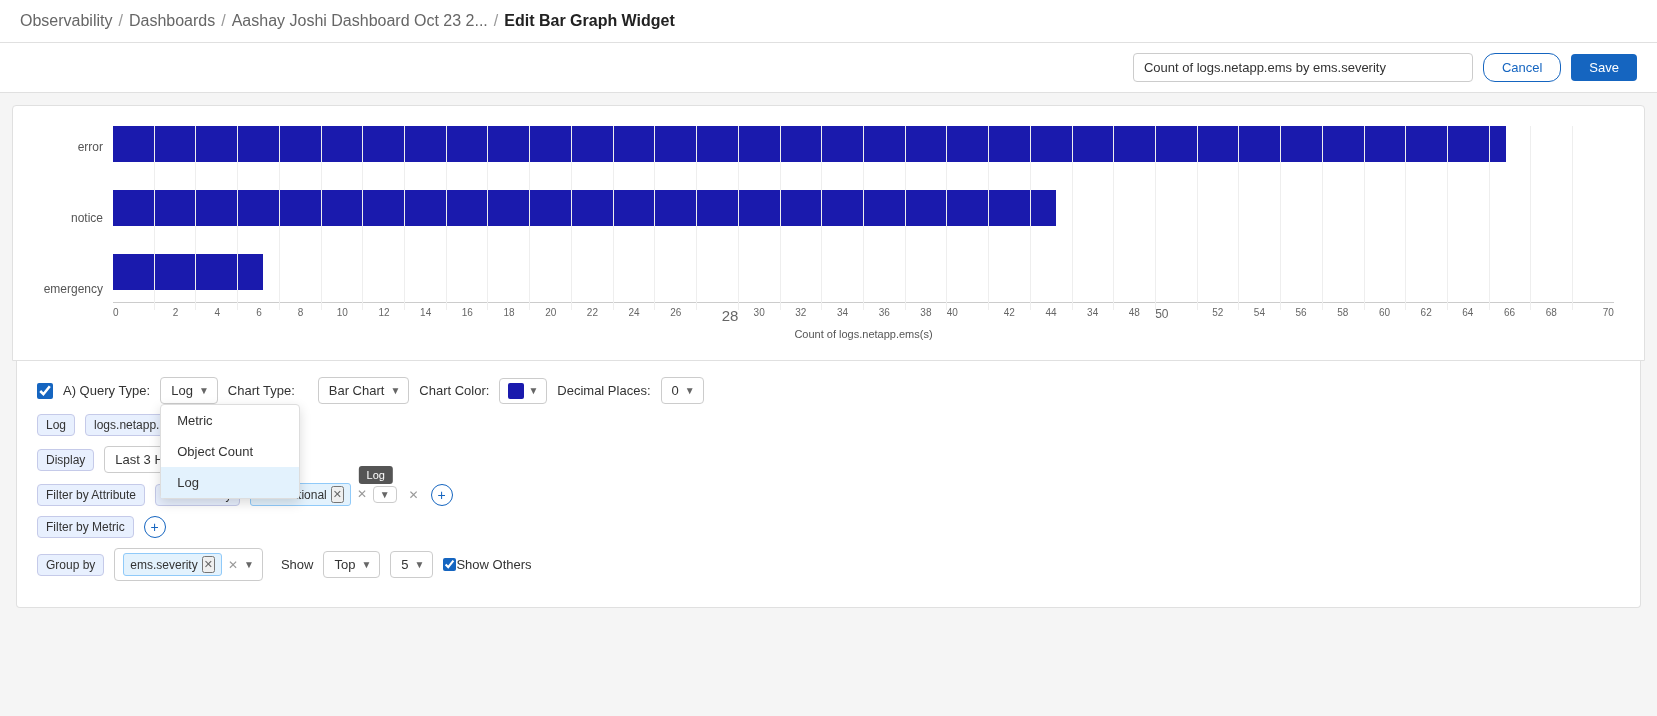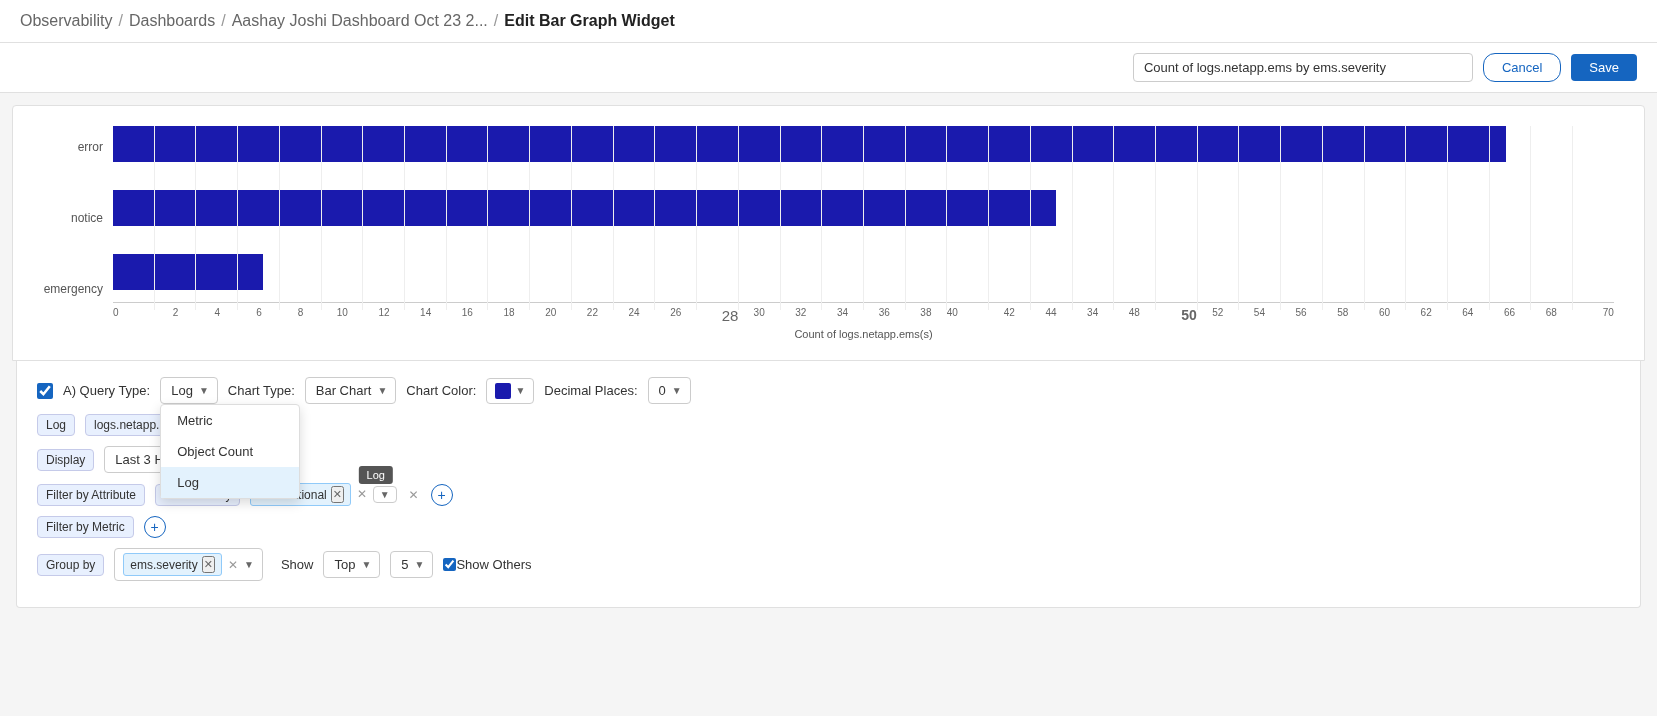--- a/index.html
+++ b/index.html
@@ -274,21 +274,21 @@
         <div style="flex:1;text-align:center;font-size:10px;color:#666;">30</div>
         <div style="flex:1;text-align:center;font-size:10px;color:#666;">32</div>
         <div style="flex:1;text-align:center;font-size:10px;color:#666;">34</div>
         <div style="flex:1;text-align:center;font-size:10px;color:#666;">36</div>
         <div style="flex:1;text-align:center;font-size:10px;color:#666;">38</div>
         <div style="flex:1;text-align:left;font-size:10px;color:#666;">40</div>
         <div style="flex:1;text-align:center;font-size:10px;color:#666;">42</div>
         <div style="flex:1;text-align:center;font-size:10px;color:#666;">44</div>
         <div style="flex:1;text-align:center;font-size:10px;color:#666;">34</div>
         <div style="flex:1;text-align:center;font-size:10px;color:#666;">48</div>
-        <div style="flex:1;text-align:right;font-size:14px;color:#666;font-weight:bold;">50</div>
+        <div style="flex:1;text-align:left;font-size:12px;color:#666;">50</div>
         <div style="flex:1;text-align:center;font-size:10px;color:#666;">52</div>
         <div style="flex:1;text-align:center;font-size:10px;color:#666;">54</div>
         <div style="flex:1;text-align:center;font-size:10px;color:#666;">56</div>
         <div style="flex:1;text-align:center;font-size:10px;color:#666;">58</div>
         <div style="flex:1;text-align:center;font-size:10px;color:#666;">60</div>
         <div style="flex:1;text-align:center;font-size:10px;color:#666;">62</div>
         <div style="flex:1;text-align:center;font-size:10px;color:#666;">64</div>
         <div style="flex:1;text-align:center;font-size:10px;color:#666;">66</div>
         <div style="flex:1;text-align:center;font-size:10px;color:#666;">68</div>
         <div style="flex:1;text-align:right;font-size:10px;color:#666;">70</div>
@@ -311,21 +311,21 @@
       </div>
       
       <div class="dropdown-menu">
         <div class="dropdown-item">Metric</div>
         <div class="dropdown-item">Object Count</div>
         <div class="dropdown-item active">Log</div>
       </div>
     </div>
 
     <span class="config-label">Chart Type:</span>
-    <div style="display:inline-flex;align-items:center;border:1px solid #ccc;border-radius:4px;padding:5px 8px 5px 10px;font-size:13px;background:#fff;cursor:pointer;gap:6px;">
+    <div style="display:inline-flex;align-items:center;border:1px solid #ccc;border-radius:4px;padding:5px 8px 5px 10px;font-size:13px;background:#fff;cursor:pointer;gap:6px;margin-left:13px;">
       <span>Bar Chart</span>
       <span style="font-size:10px;color:#666;">▼</span>
     </div>
 
     <span class="config-label">Chart Color:</span>
     <div class="color-swatch">
       <div class="color-box"></div>
       <span style="font-size:10px;color:#666;">▼</span>
     </div>
 

